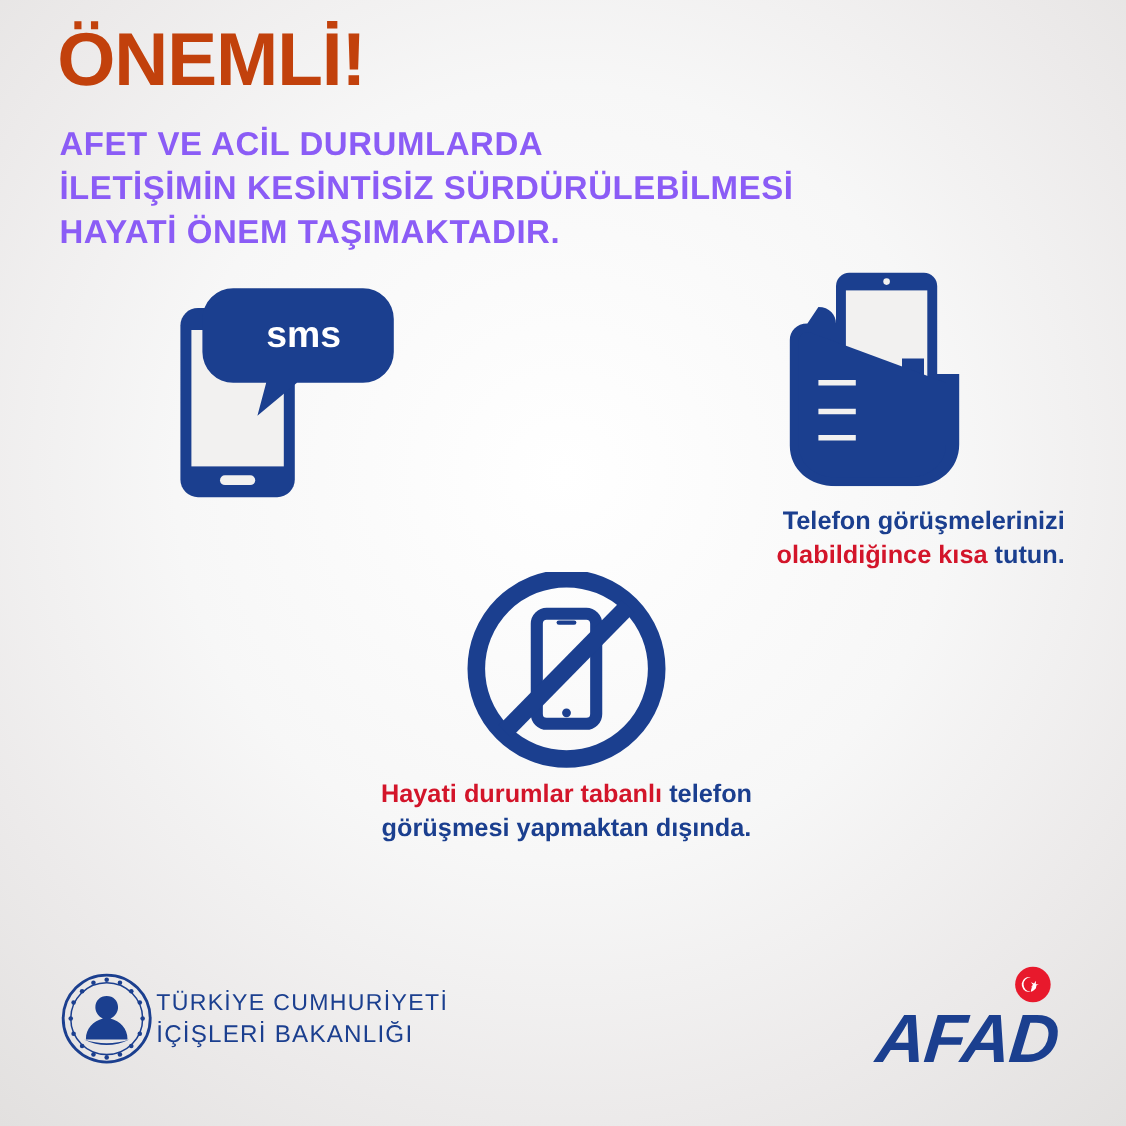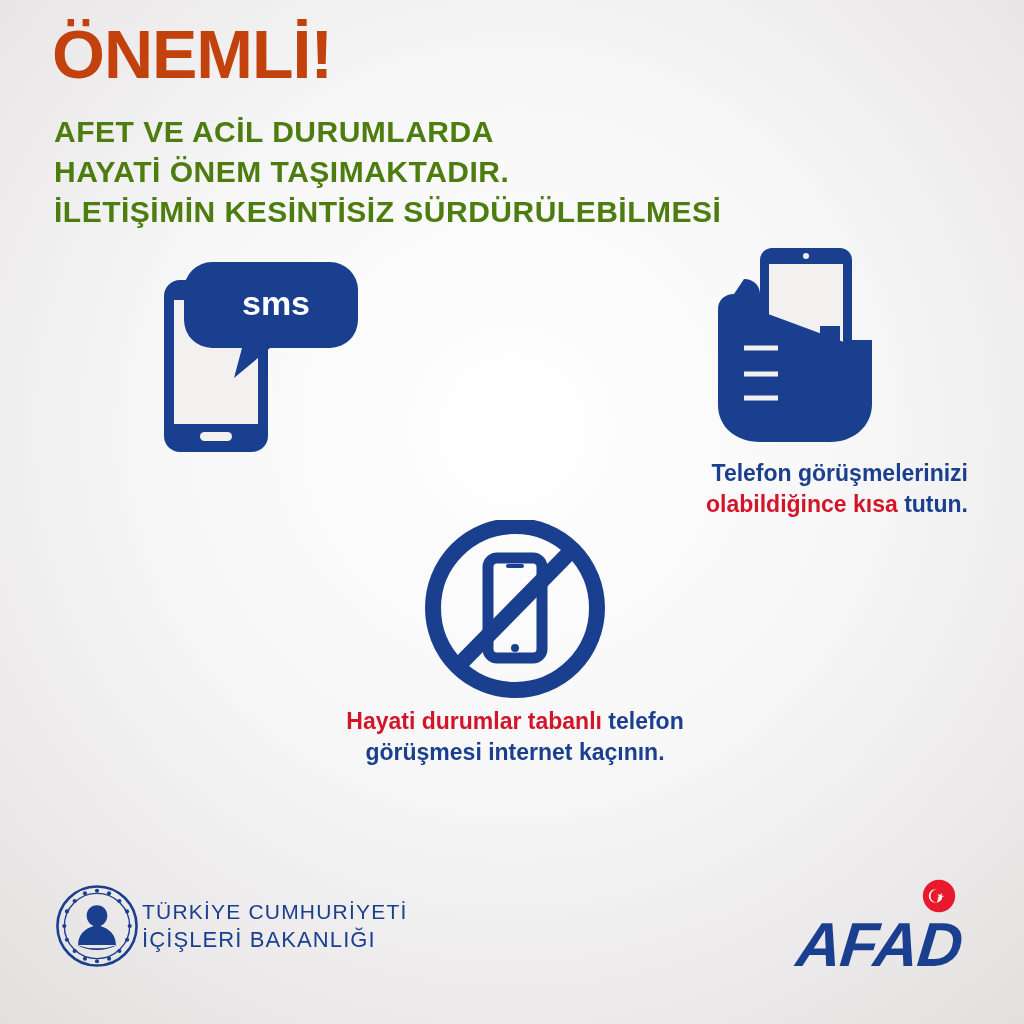--- a/index.html
+++ b/index.html
@@ -32,21 +32,21 @@
     letter-spacing: -1px;
     line-height: 1;
   }
 
   .subhead {
     position: absolute;
     left: 54px;
     top: 112px;
     font-size: 30px;
     font-weight: bold;
-    color: #4d7c0f;
+    color: #8b5cf6;
     line-height: 1.33;
     letter-spacing: 0.5px;
     max-width: 800px;
   }
   .subhead span { display: block; }
 
   
   .block {
     position: absolute;
     text-align: center;
@@ -129,22 +129,22 @@
 </style>
 </head>
 <body>
 
 <div class="poster">
 
   <div class="headline">ÖNEMLİ!</div>
 
   <div class="subhead">
     <span>AFET VE ACİL DURUMLARDA</span>
+    <span>İLETİŞİMİN KESİNTİSİZ SÜRDÜRÜLEBİLMESİ</span>
     <span>HAYATİ ÖNEM TAŞIMAKTADIR.</span>
-    <span>İLETİŞİMİN KESİNTİSİZ SÜRDÜRÜLEBİLMESİ</span>
   </div>
 
   <div class="block block-left">
     <div class="art">
       <svg class="sms-art" viewBox="0 0 350 210">
 
         <rect x="110" y="28" width="104" height="172" rx="16" fill="#1b3f8f"></rect>
         <rect x="120" y="48" width="84" height="124" fill="#f2f1f0"></rect>
         <circle cx="162" cy="40" r="3.4" fill="#f2f1f0"></circle>
         <rect x="146" y="180" width="32" height="9" rx="4.5" fill="#f2f1f0"></rect>
@@ -161,21 +161,21 @@
         <circle cx="195" cy="88" r="82" fill="none" stroke="#1b3f8f" stroke-width="16"></circle>
 
         <rect x="168" y="38" width="54" height="100" rx="9" fill="none" stroke="#1b3f8f" stroke-width="11"></rect>
         <rect x="186" y="44" width="18" height="4" rx="2" fill="#1b3f8f"></rect>
         <circle cx="195" cy="128" r="4" fill="#1b3f8f"></circle>
 
         <line x1="139" y1="145" x2="251" y2="31" stroke="#1b3f8f" stroke-width="16"></line>
       </svg>
     </div>
     <div class="caption">
-      <span class="hl">Hayati durumlar tabanlı</span><span> telefon görüşmesi internet kaçının.</span>
+      <span class="hl">Hayati durumlar tabanlı</span><span> telefon görüşmesi yapmaktan dışında.</span>
     </div>
   </div>
 
   <div class="block block-right">
     <div class="art">
       <svg class="hand-art" viewBox="0 0 320 200">
 
         <rect x="112" y="6" width="92" height="150" rx="12" fill="#1b3f8f"></rect>
         <rect x="121" y="22" width="74" height="106" fill="#f2f1f0"></rect>
         <circle cx="158" cy="14" r="3" fill="#f2f1f0"></circle>

